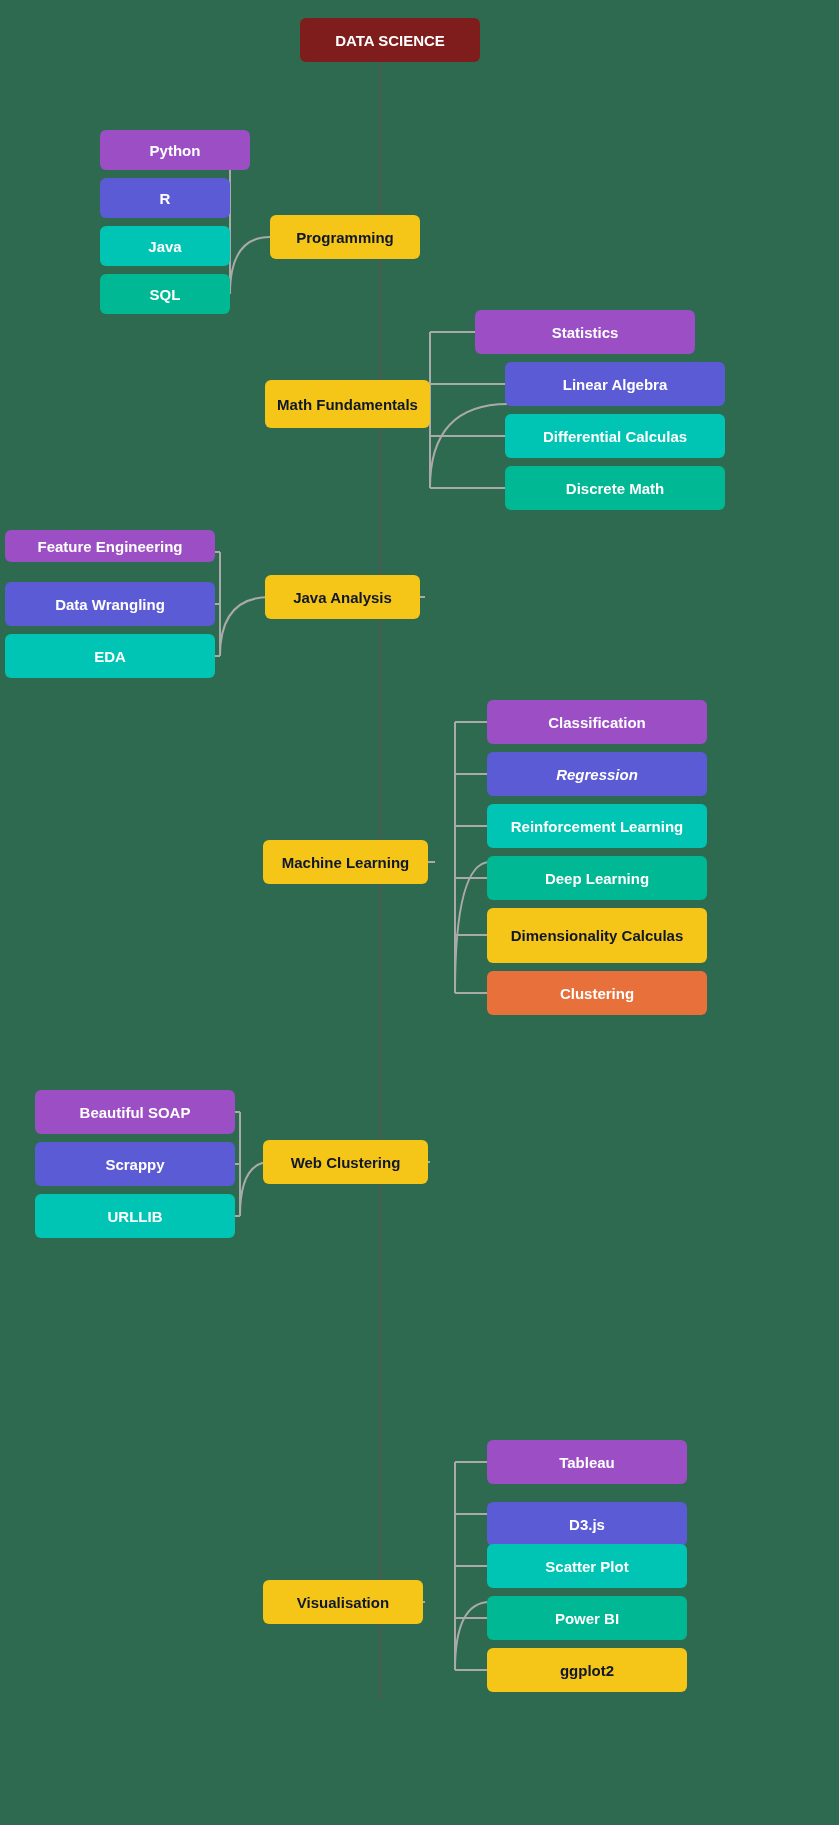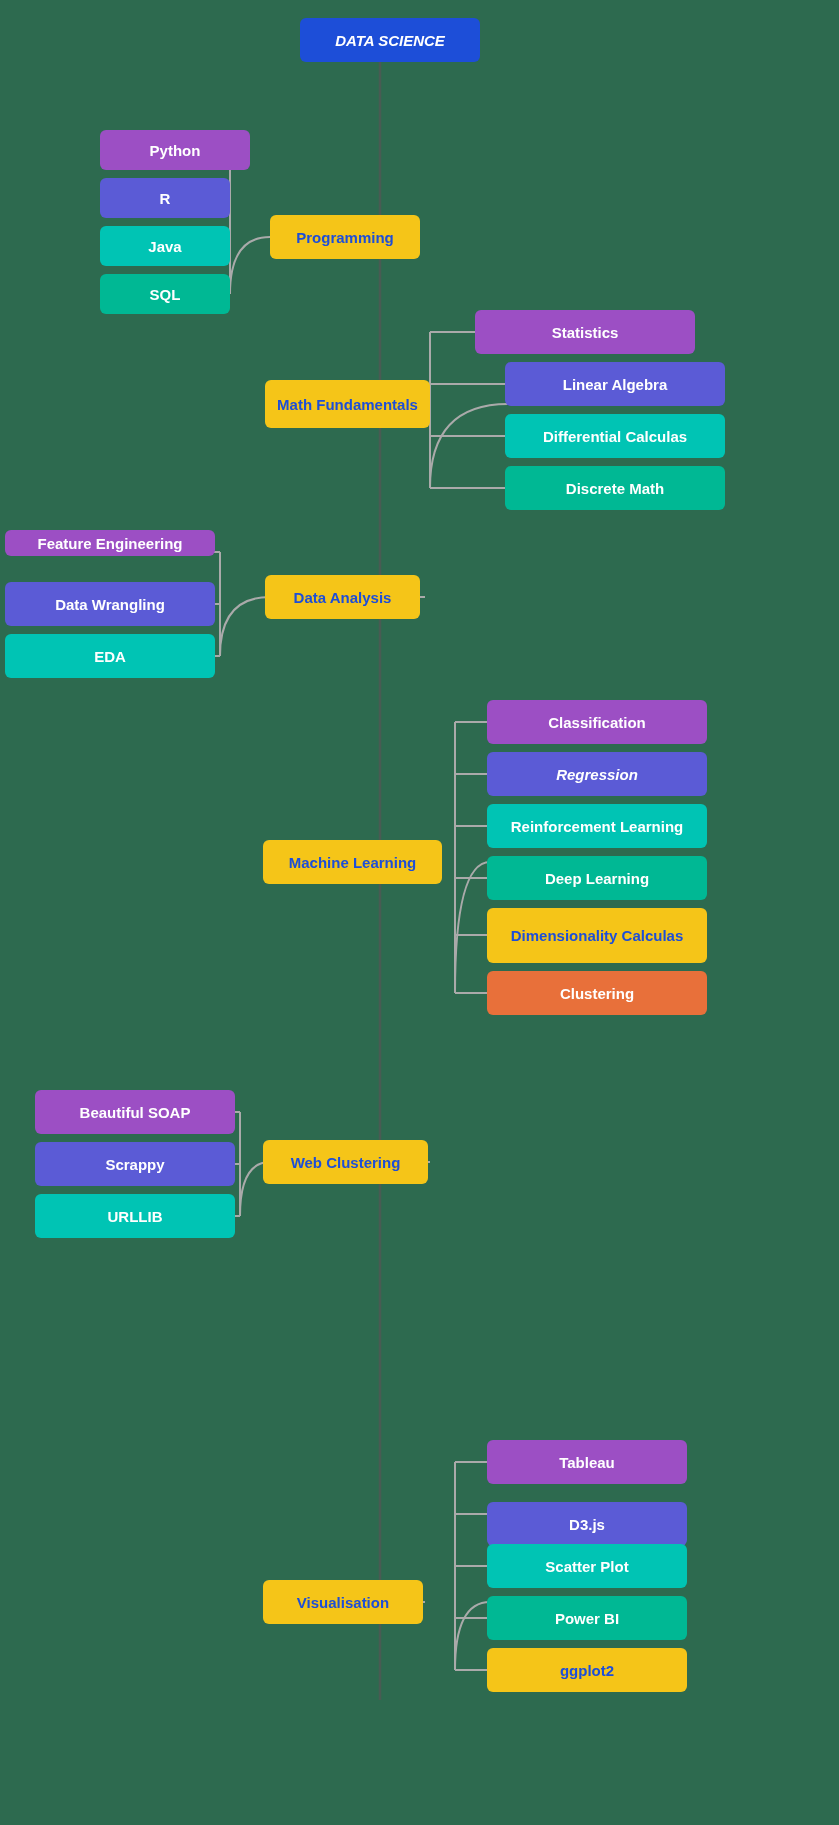--- a/index.html
+++ b/index.html
@@ -30,22 +30,22 @@
       position: absolute;
       top: 0;
       left: 0;
       width: 839px;
       height: 1825px;
       z-index: 1;
       pointer-events: none;
     }
 
     
-    .pink { background-color: #1d4ed8; font-style: italic; }
-    .yellow { background-color: #f5c518; color: #1d4ed8; }
+    .pink { background-color: #7f1d1d; }
+    .yellow { background-color: #f5c518; color: #0f172a; }
     .purple { background-color: #9c4fc4; }
     .indigo { background-color: #5b5bd6; }
     .teal { background-color: #00c4b4; }
     .green { background-color: #00b894; }
     .orange { background-color: #e8703a; }
   </style>
 </head>
 <body>
 
 <svg class="lines">
@@ -104,26 +104,26 @@
 <div class="node indigo" style="left:100px;top:178px;width:130px;height:40px;">R</div>
 <div class="node teal" style="left:100px;top:226px;width:130px;height:40px;">Java</div>
 <div class="node green" style="left:100px;top:274px;width:130px;height:40px;">SQL</div>
 
 <div class="node yellow" style="left:265px;top:380px;width:165px;height:48px;">Math Fundamentals</div>
 <div class="node purple" style="left:475px;top:310px;width:220px;height:44px;">Statistics</div>
 <div class="node indigo" style="left:505px;top:362px;width:220px;height:44px;">Linear Algebra</div>
 <div class="node teal" style="left:505px;top:414px;width:220px;height:44px;">Differential Calculas</div>
 <div class="node green" style="left:505px;top:466px;width:220px;height:44px;">Discrete Math</div>
 
-<div class="node yellow" style="left:265px;top:575px;width:155px;height:44px;">Data Analysis</div>
-<div class="node purple" style="left:5px;top:530px;width:210px;height:26px;">Feature Engineering</div>
+<div class="node yellow" style="left:265px;top:575px;width:155px;height:44px;">Java Analysis</div>
+<div class="node purple" style="left:5px;top:530px;width:210px;height:32px;">Feature Engineering</div>
 <div class="node indigo" style="left:5px;top:582px;width:210px;height:44px;">Data Wrangling</div>
 <div class="node teal" style="left:5px;top:634px;width:210px;height:44px;">EDA</div>
 
-<div class="node yellow" style="left:263px;top:840px;width:179px;height:44px;">Machine Learning</div>
+<div class="node yellow" style="left:263px;top:840px;width:165px;height:44px;">Machine Learning</div>
 <div class="node purple" style="left:487px;top:700px;width:220px;height:44px;">Classification</div>
 <div class="node indigo" style="left:487px;top:752px;width:220px;height:44px;font-style:italic;">Regression</div>
 <div class="node teal" style="left:487px;top:804px;width:220px;height:44px;">Reinforcement Learning</div>
 <div class="node green" style="left:487px;top:856px;width:220px;height:44px;">Deep Learning</div>
 <div class="node yellow" style="left:487px;top:908px;width:220px;height:55px;">Dimensionality Calculas</div>
 <div class="node orange" style="left:487px;top:971px;width:220px;height:44px;">Clustering</div>
 
 <div class="node yellow" style="left:263px;top:1140px;width:165px;height:44px;">Web Clustering</div>
 <div class="node purple" style="left:35px;top:1090px;width:200px;height:44px;">Beautiful SOAP</div>
 <div class="node indigo" style="left:35px;top:1142px;width:200px;height:44px;">Scrappy</div>

